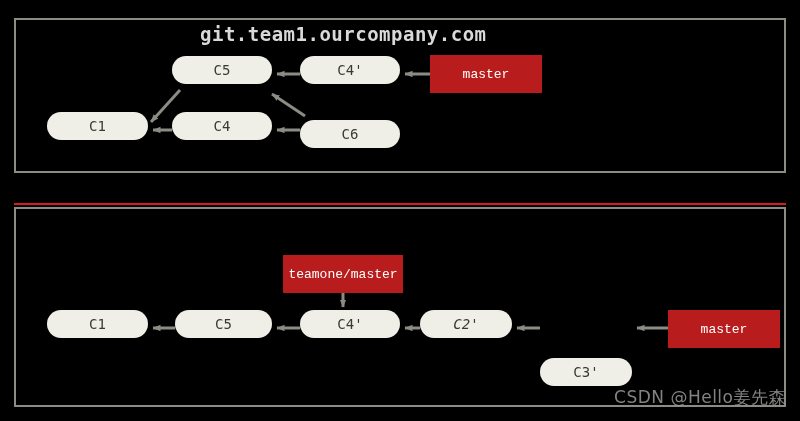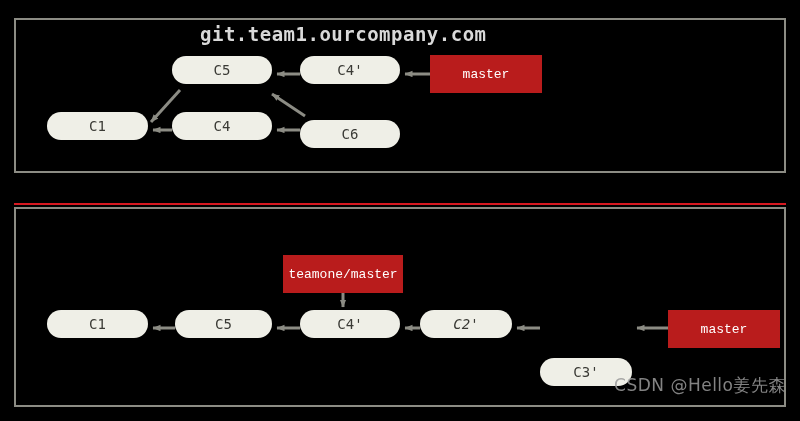--- a/index.html
+++ b/index.html
@@ -90,21 +90,21 @@
     left: 0; top: 0;
     width: 800px;
     height: 421px;
     pointer-events: none;
   }
 
   
   #watermark {
     position: absolute;
     right: 14px;
-    top: 374px;
+    top: 386px;
     color: #9a9a9a;
     font-family: "DejaVu Sans", "Liberation Sans", sans-serif;
     font-size: 17px;
     letter-spacing: 0.5px;
     white-space: nowrap;
     opacity: 0.85;
   }
 </style>
 </head>
 <body>

